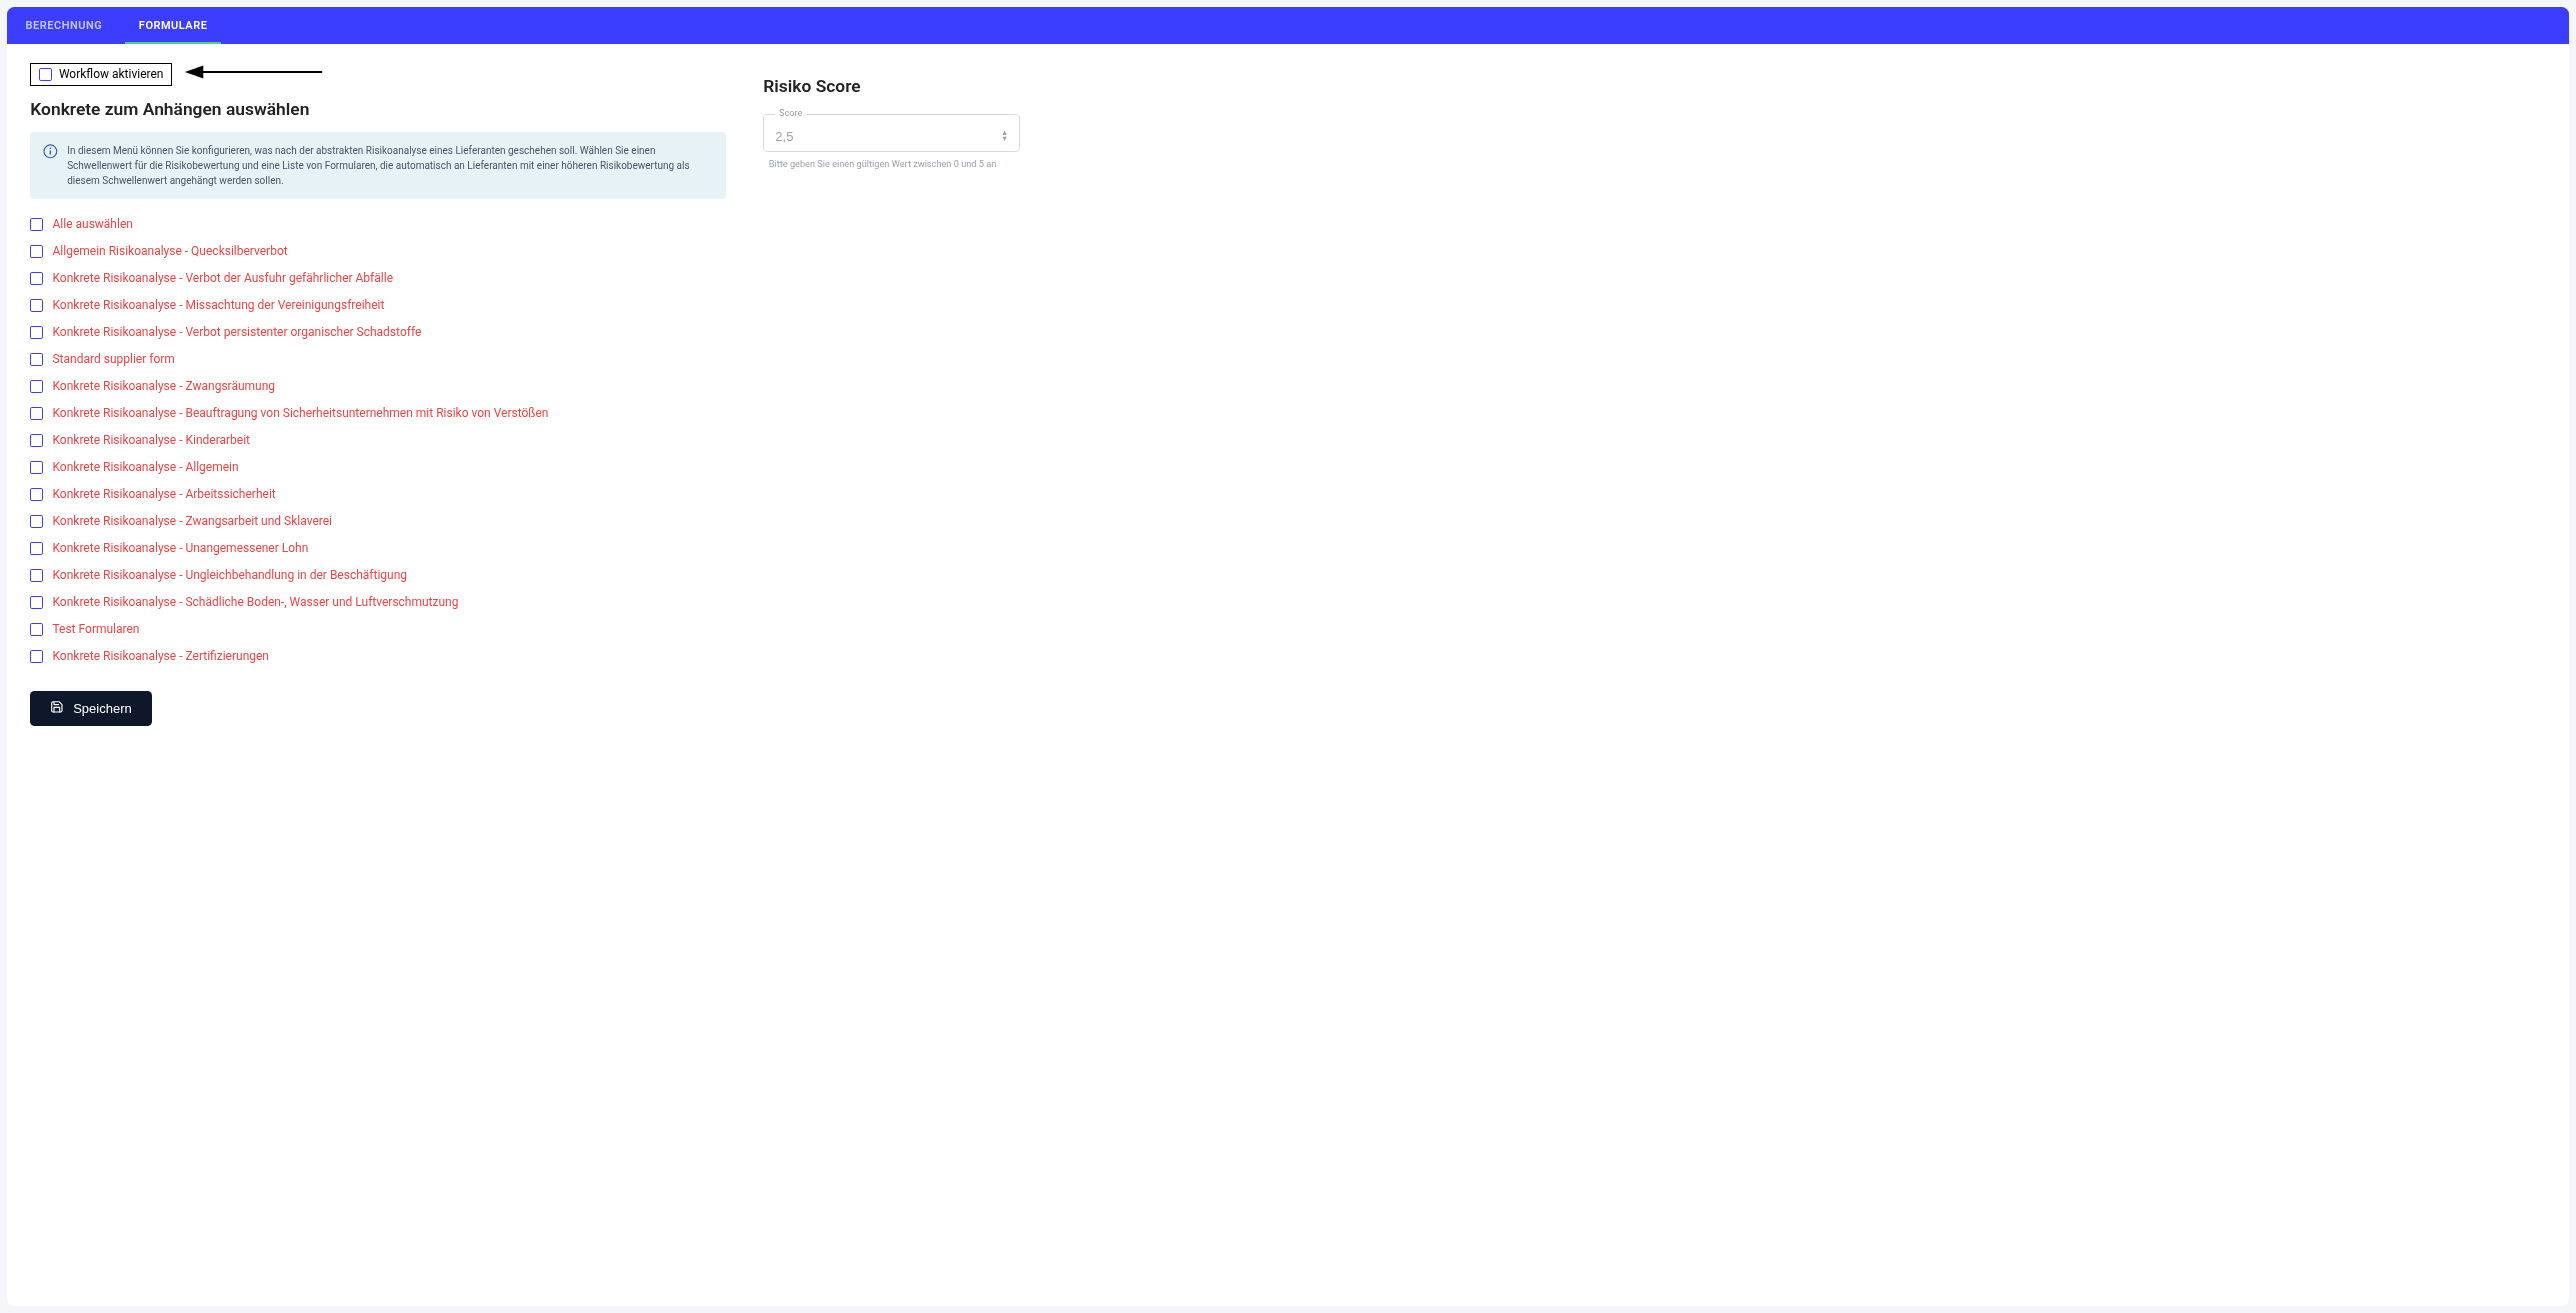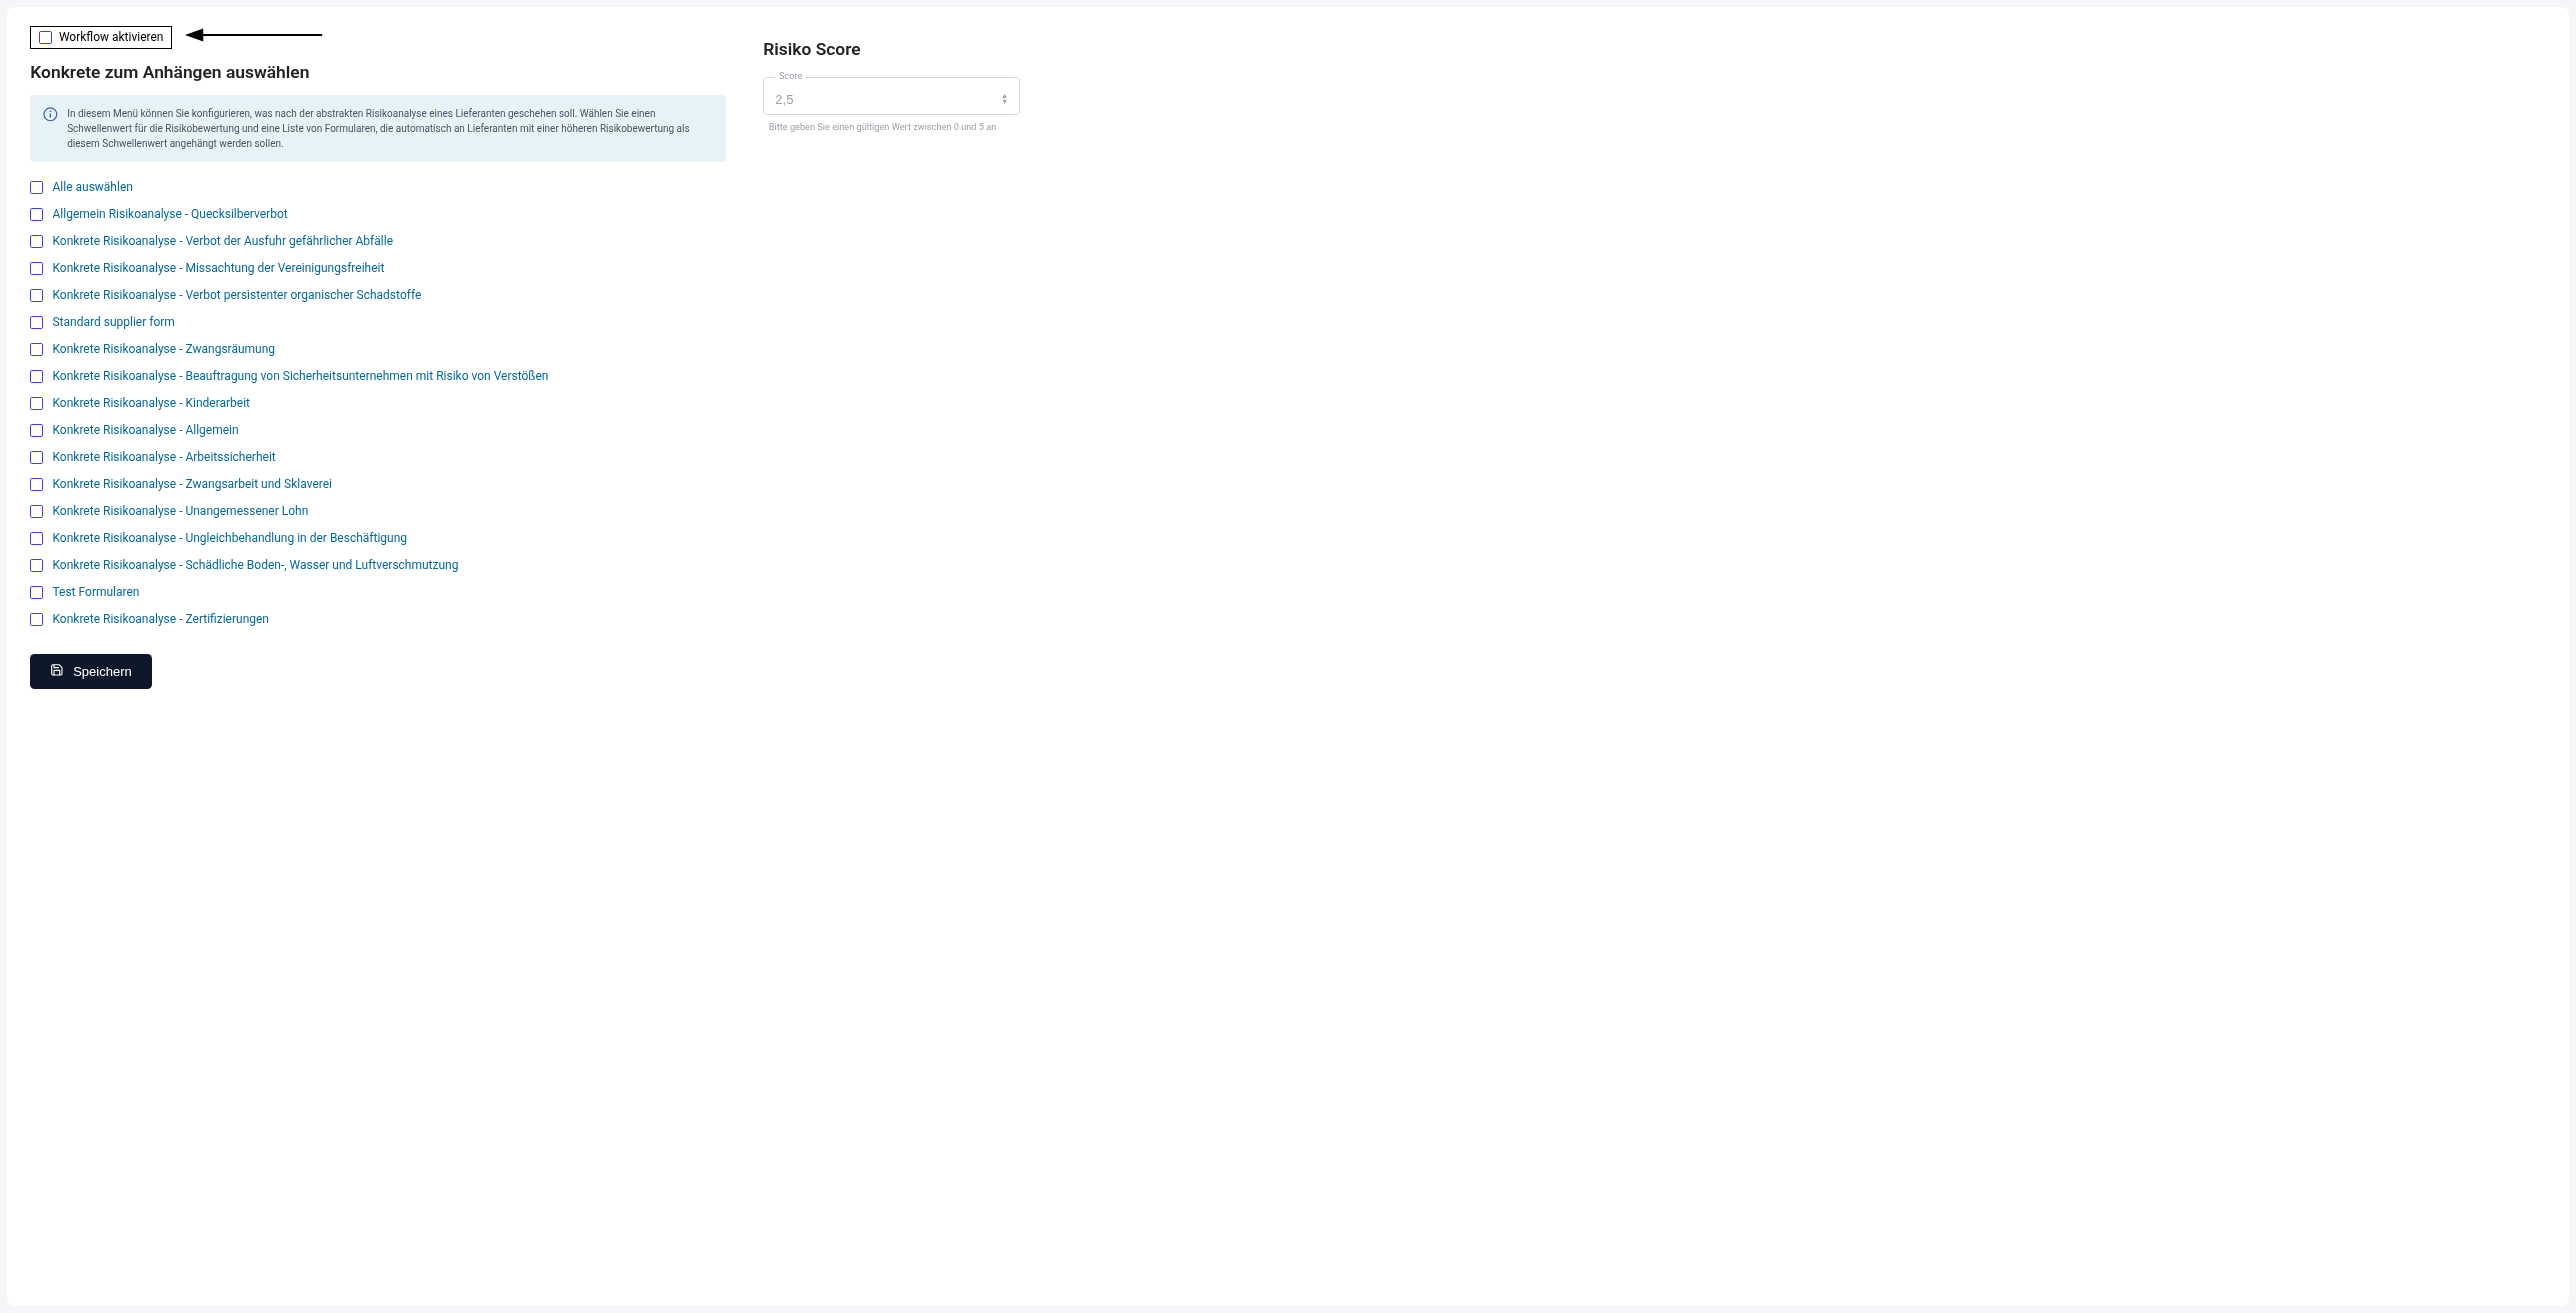--- a/index.html
+++ b/index.html
@@ -95,21 +95,21 @@
       display: inline-block;
       cursor: pointer;
     }
 
     .checkbox-label {
       font-size: 12px;
       color: #000000;
     }
 
     .checkbox-label.muted {
-      color: #0369a1;
+      color: #ef4444;
     }
 
     .section-title {
       font-size: 17.4px;
       font-weight: 600;
       color: #222;
       margin-top: 13px;
       margin-bottom: 13px;
     }
 
@@ -208,20 +208,28 @@
       color: #9aa1aa;
       margin-top: 5.5px;
       padding-left: 5.5px;
     }
   </style>
 </head>
 <body>
 
 <div class="app-container">
 
+  <div class="tabs-header">
+    <div class="tab">
+      <span>BERECHNUNG</span>
+    </div>
+    <div class="tab active">
+      <span>FORMULARE</span>
+    </div>
+  </div>
 
   <div class="content">
 
     <div class="left-col">
 
       <div class="workflow-box">
         <span class="checkbox"></span>
         <span class="checkbox-label">Workflow aktivieren</span>
         <span class="arrow-pointer">
           <svg width="156" height="18.3" viewBox="0 0 170 20">

